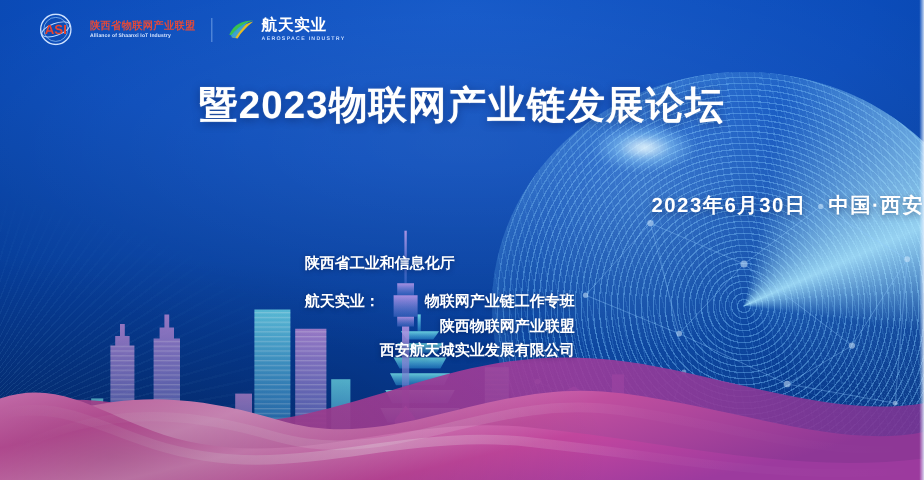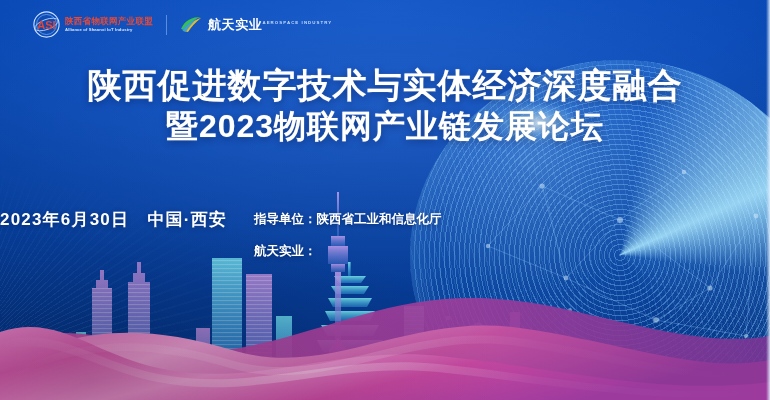--- a/index.html
+++ b/index.html
@@ -67,48 +67,47 @@
   }
 
   
   .skyline{ position:absolute; left:0; bottom:0; width:520px; height:160px; }
 
   
   .ribbons{ position:absolute; left:0; bottom:0; width:770px; height:150px; }
 
   
   .logobar{ position:absolute; left:33px; top:11px; display:flex; align-items:center; gap:11px; z-index:6; }
-  .asi-logo{ display:flex; align-items:center; gap:5px; }
+  .asi-logo{ display:flex; align-items:center; gap:15px; }
   .asi-mark{ position:relative; width:27px; height:27px; }
   .asi-text{ display:flex; flex-direction:column; justify-content:center; line-height:1; }
   .asi-cn{ font-size:8.5px; font-weight:700; color:#e24a3a; letter-spacing:.3px; white-space:nowrap;
            transform:scaleY(1.05); transform-origin:left center; }
   .asi-en{ font-size:4.2px; font-weight:700; color:#d8e6ff; letter-spacing:.12px; white-space:nowrap; margin-top:2.5px; }
   .logo-divider{ width:1px; height:20px; background:rgba(180,215,255,.45); margin:0 2px; }
   .aero-logo{ display:flex; align-items:center; gap:6px; }
   .aero-mark{ width:22px; height:17px; }
-  .aero-text{ display:flex; line-height:1; }
+  .aero-text{ display:flex; flex-direction:column; line-height:1; }
   .aero-cn{ font-size:13px; font-weight:700; color:#ffffff; letter-spacing:.6px; white-space:nowrap; }
   .aero-en{ font-size:4.4px; font-weight:700; color:#c7dcff; letter-spacing:1.05px; white-space:nowrap; margin-top:3px; }
 
   
   .title-block{ position:absolute; left:0; top:66px; width:770px; text-align:center; z-index:5; }
   .title-l1, .title-l2{
     color:#fff; font-weight:700; letter-spacing:1px; line-height:1.16;
     text-shadow:0 2px 7px rgba(0,20,70,.45), 0 0 1px rgba(255,255,255,.5);
     font-family:"Liberation Sans","DejaVu Sans",sans-serif;
   }
   .title-l1{ font-size:34px; }
   .title-l2{ font-size:32px; margin-top:3px; }
 
   .date-line{
-    position:absolute; left:0; top:160px; width:770px; text-align:left; z-index:5;
+    position:absolute; left:0; top:160px; width:770px; text-align:right; z-index:5;
     color:#ffffff; font-size:17px; font-weight:700; letter-spacing:1.2px;
     text-shadow:0 1px 5px rgba(0,18,60,.45);
-    margin-top:48px;
   }
 
   
   .orgs{ position:absolute; left:0; top:209px; width:770px; z-index:5; display:flex; flex-direction:column; align-items:center; }
   .org-group{ display:flex; align-items:flex-start; width:262px; margin-bottom:12px; }
   .org-label{ font-size:12.5px; font-weight:700; color:#ffffff; white-space:nowrap; line-height:1.62;
               text-shadow:0 1px 4px rgba(0,18,60,.5); }
   .org-values{ display:flex; flex-direction:column; }
   .org-values div{ font-size:12.5px; font-weight:700; color:#ffffff; line-height:1.62; white-space:nowrap;
                    text-shadow:0 1px 4px rgba(0,18,60,.5);text-align:right; }
@@ -313,34 +312,37 @@
         <path d="M2,14 C6,9 11,5 17,2 C12,8 8,12 6,16 Z" fill="#2f9fe0" opacity=".9"></path>
       </svg>
       <div class="aero-text">
         <span class="aero-cn">航天实业</span>
         <span class="aero-en">AEROSPACE INDUSTRY</span>
       </div>
     </div>
   </div>
 
   <div class="title-block">
-    <div class="title-l1">陕西促进数字技术与实体经济深度融合</div>
     <div class="title-l2">暨2023物联网产业链发展论坛</div>
   </div>
 
   <div class="date-line">2023年6月30日　中国·西安</div>
 
   <div class="orgs">
 
     <div class="org-group">
-      <div class="org-label">指导单位：</div>
       <div class="org-values">
         <div>陕西省工业和信息化厅</div>
       </div>
     </div>
 
     <div class="org-group">
       <div class="org-label">航天实业：</div>
+      <div class="org-values">
+        <div>物联网产业链工作专班</div>
+        <div>陕西物联网产业联盟</div>
+        <div>西安航天城实业发展有限公司</div>
+      </div>
     </div>
   </div>
 
   <div class="edge-right"></div>
 </div>
 
 </body></html>

